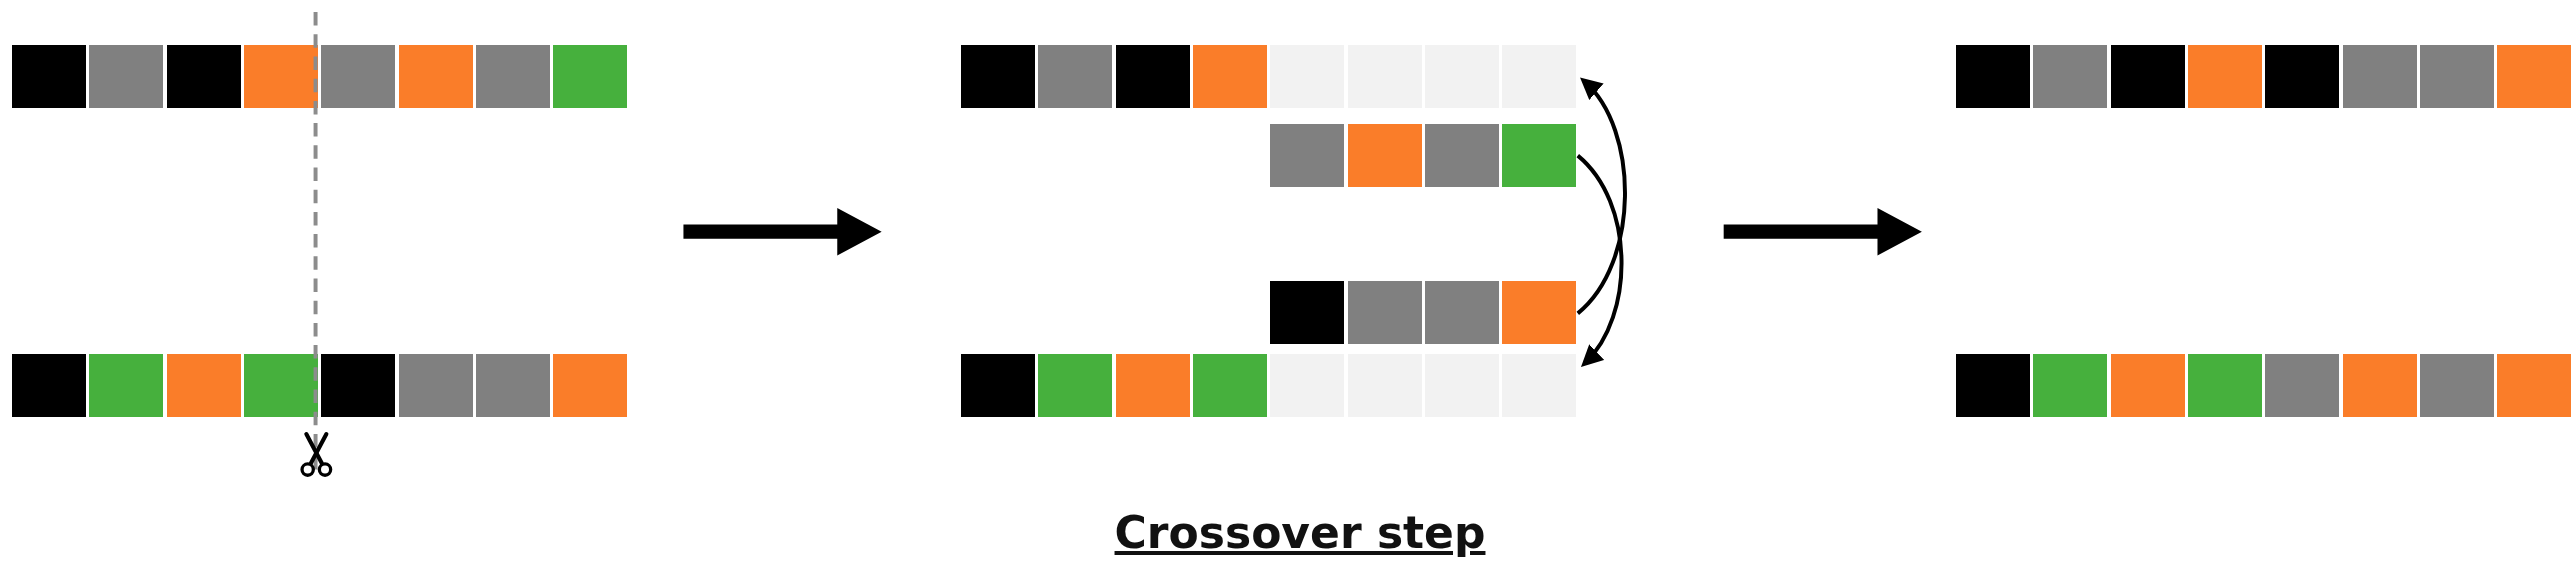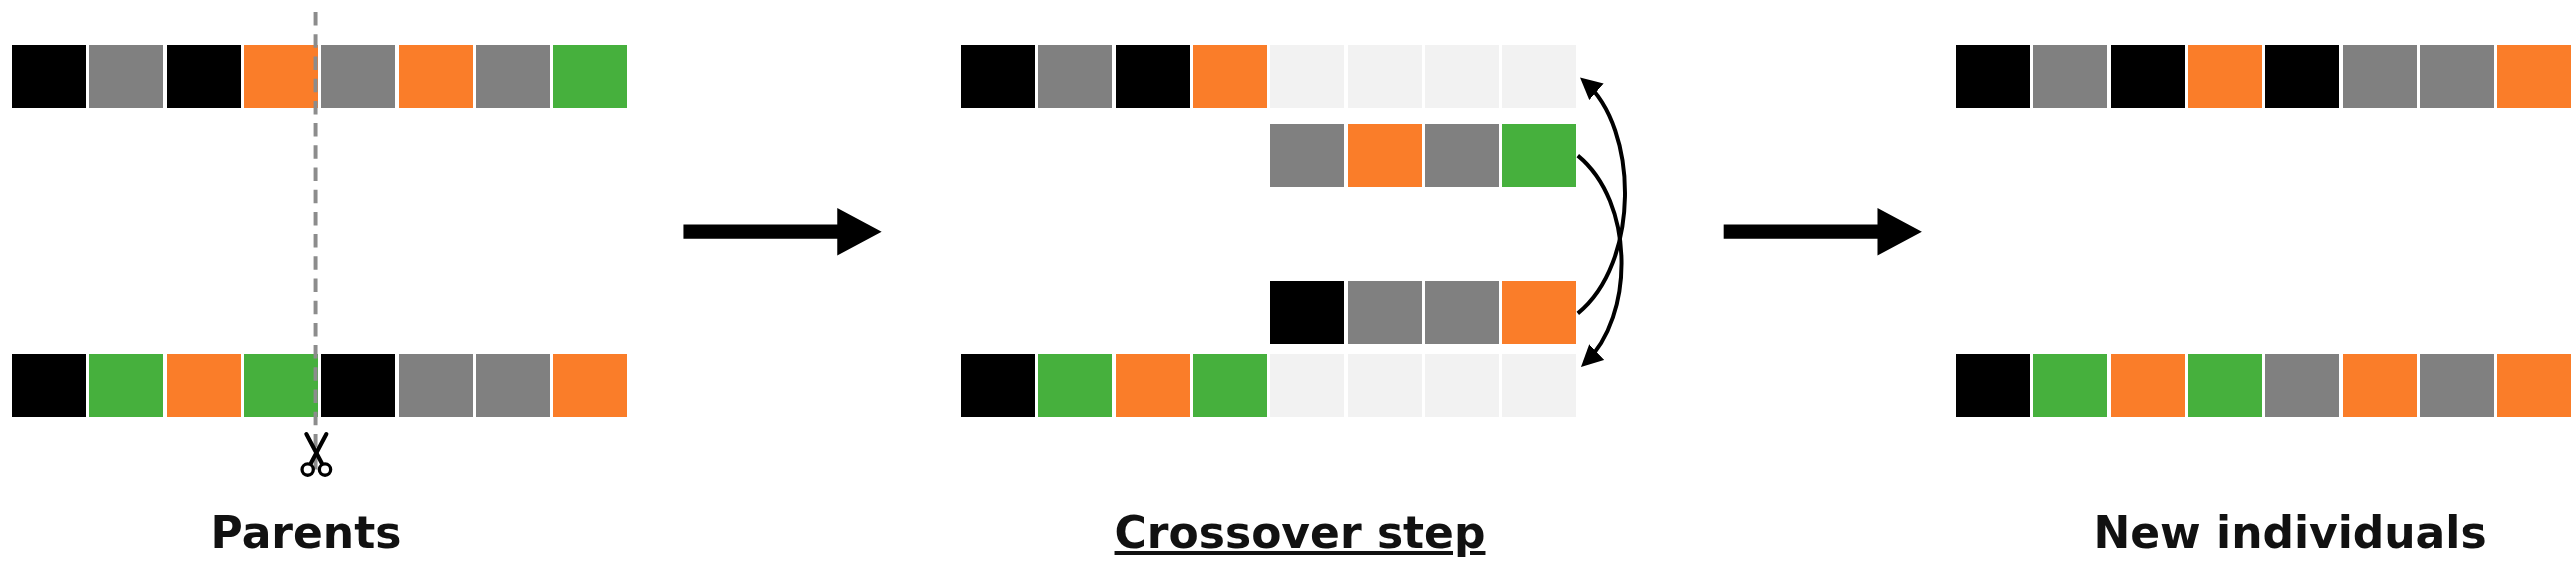--- a/index.html
+++ b/index.html
@@ -127,18 +127,16 @@
     </g>
 
     <path d="M862 283 H1056 V262 L1112 292 L1056 322 V301 H862 Z" fill="#000000"></path>
 
     <path d="M2174 283 H2368 V262 L2424 292 L2368 322 V301 H2174 Z" fill="#000000"></path>
 
     <path d="M1990 395 C 2068 332, 2068 163, 1998 102" stroke="#000000" stroke-width="5" fill="none" marker-end="url(#ah)"></path>
     <path d="M1990 196 C 2062 255, 2062 398, 1999 458" stroke="#000000" stroke-width="5" fill="none" marker-end="url(#ah)"></path>
   </svg>
 
-  <div class="panel-label" style="left:306px;">Parents</div>
   <div class="panel-label" style="left:1300px;text-decoration:underline;">Crossover step</div>
-  <div class="panel-label" style="left:2290px;">New individuals</div>
 
 </div>
 
 
 </body></html>

